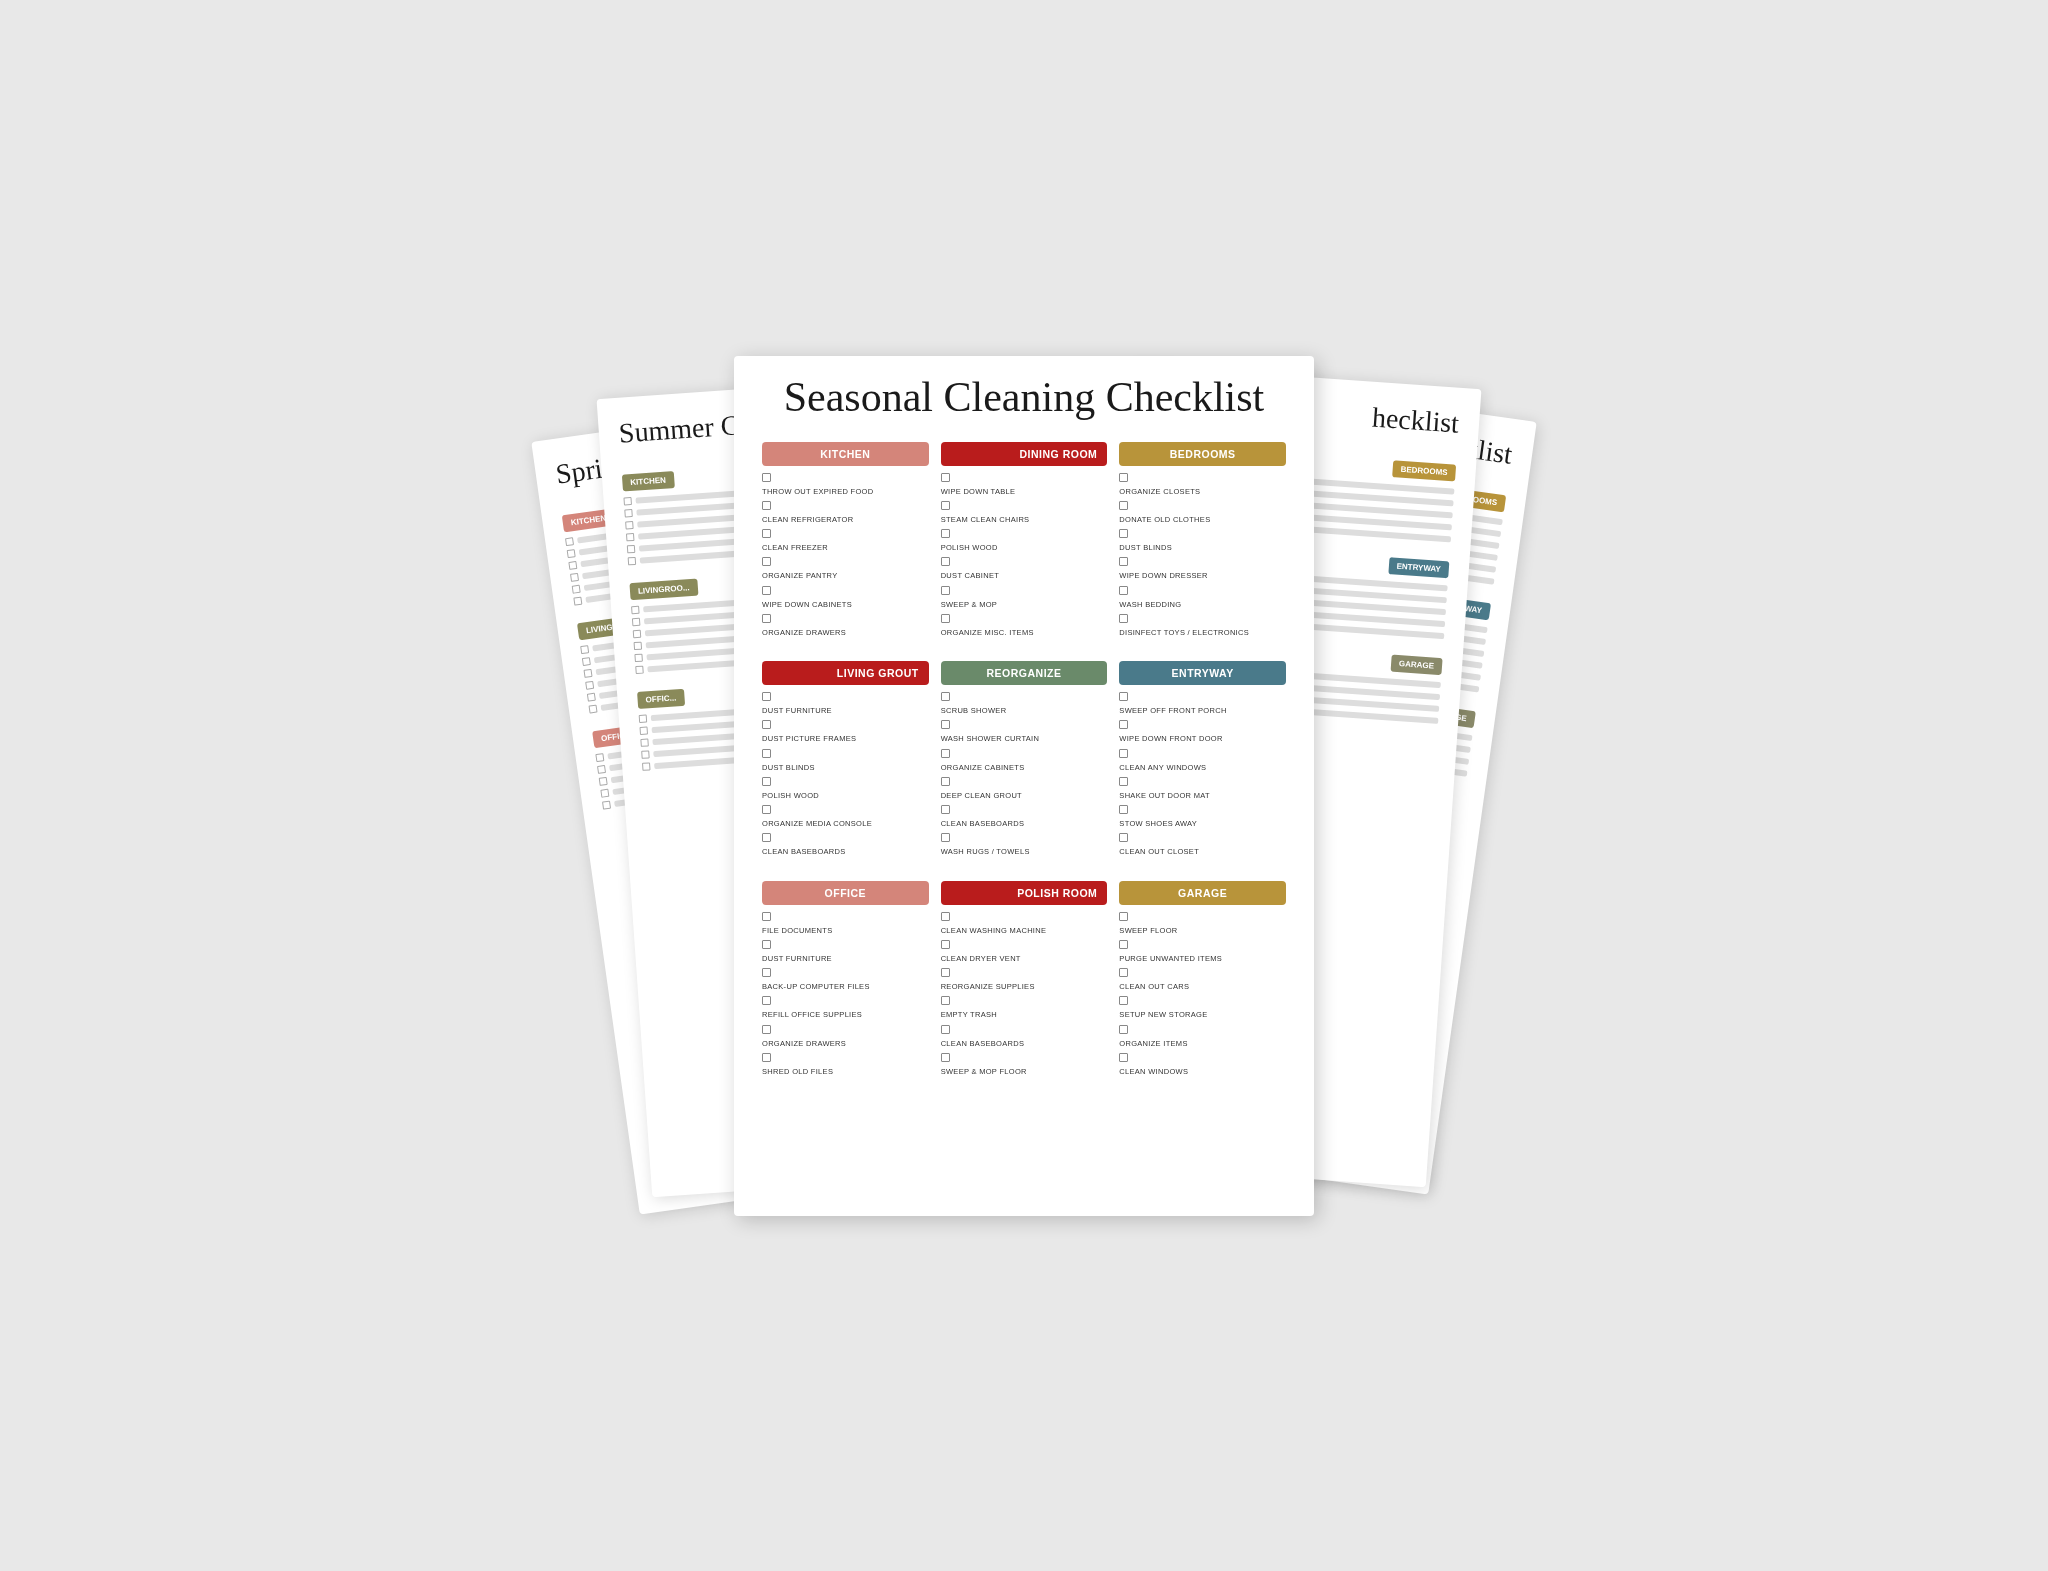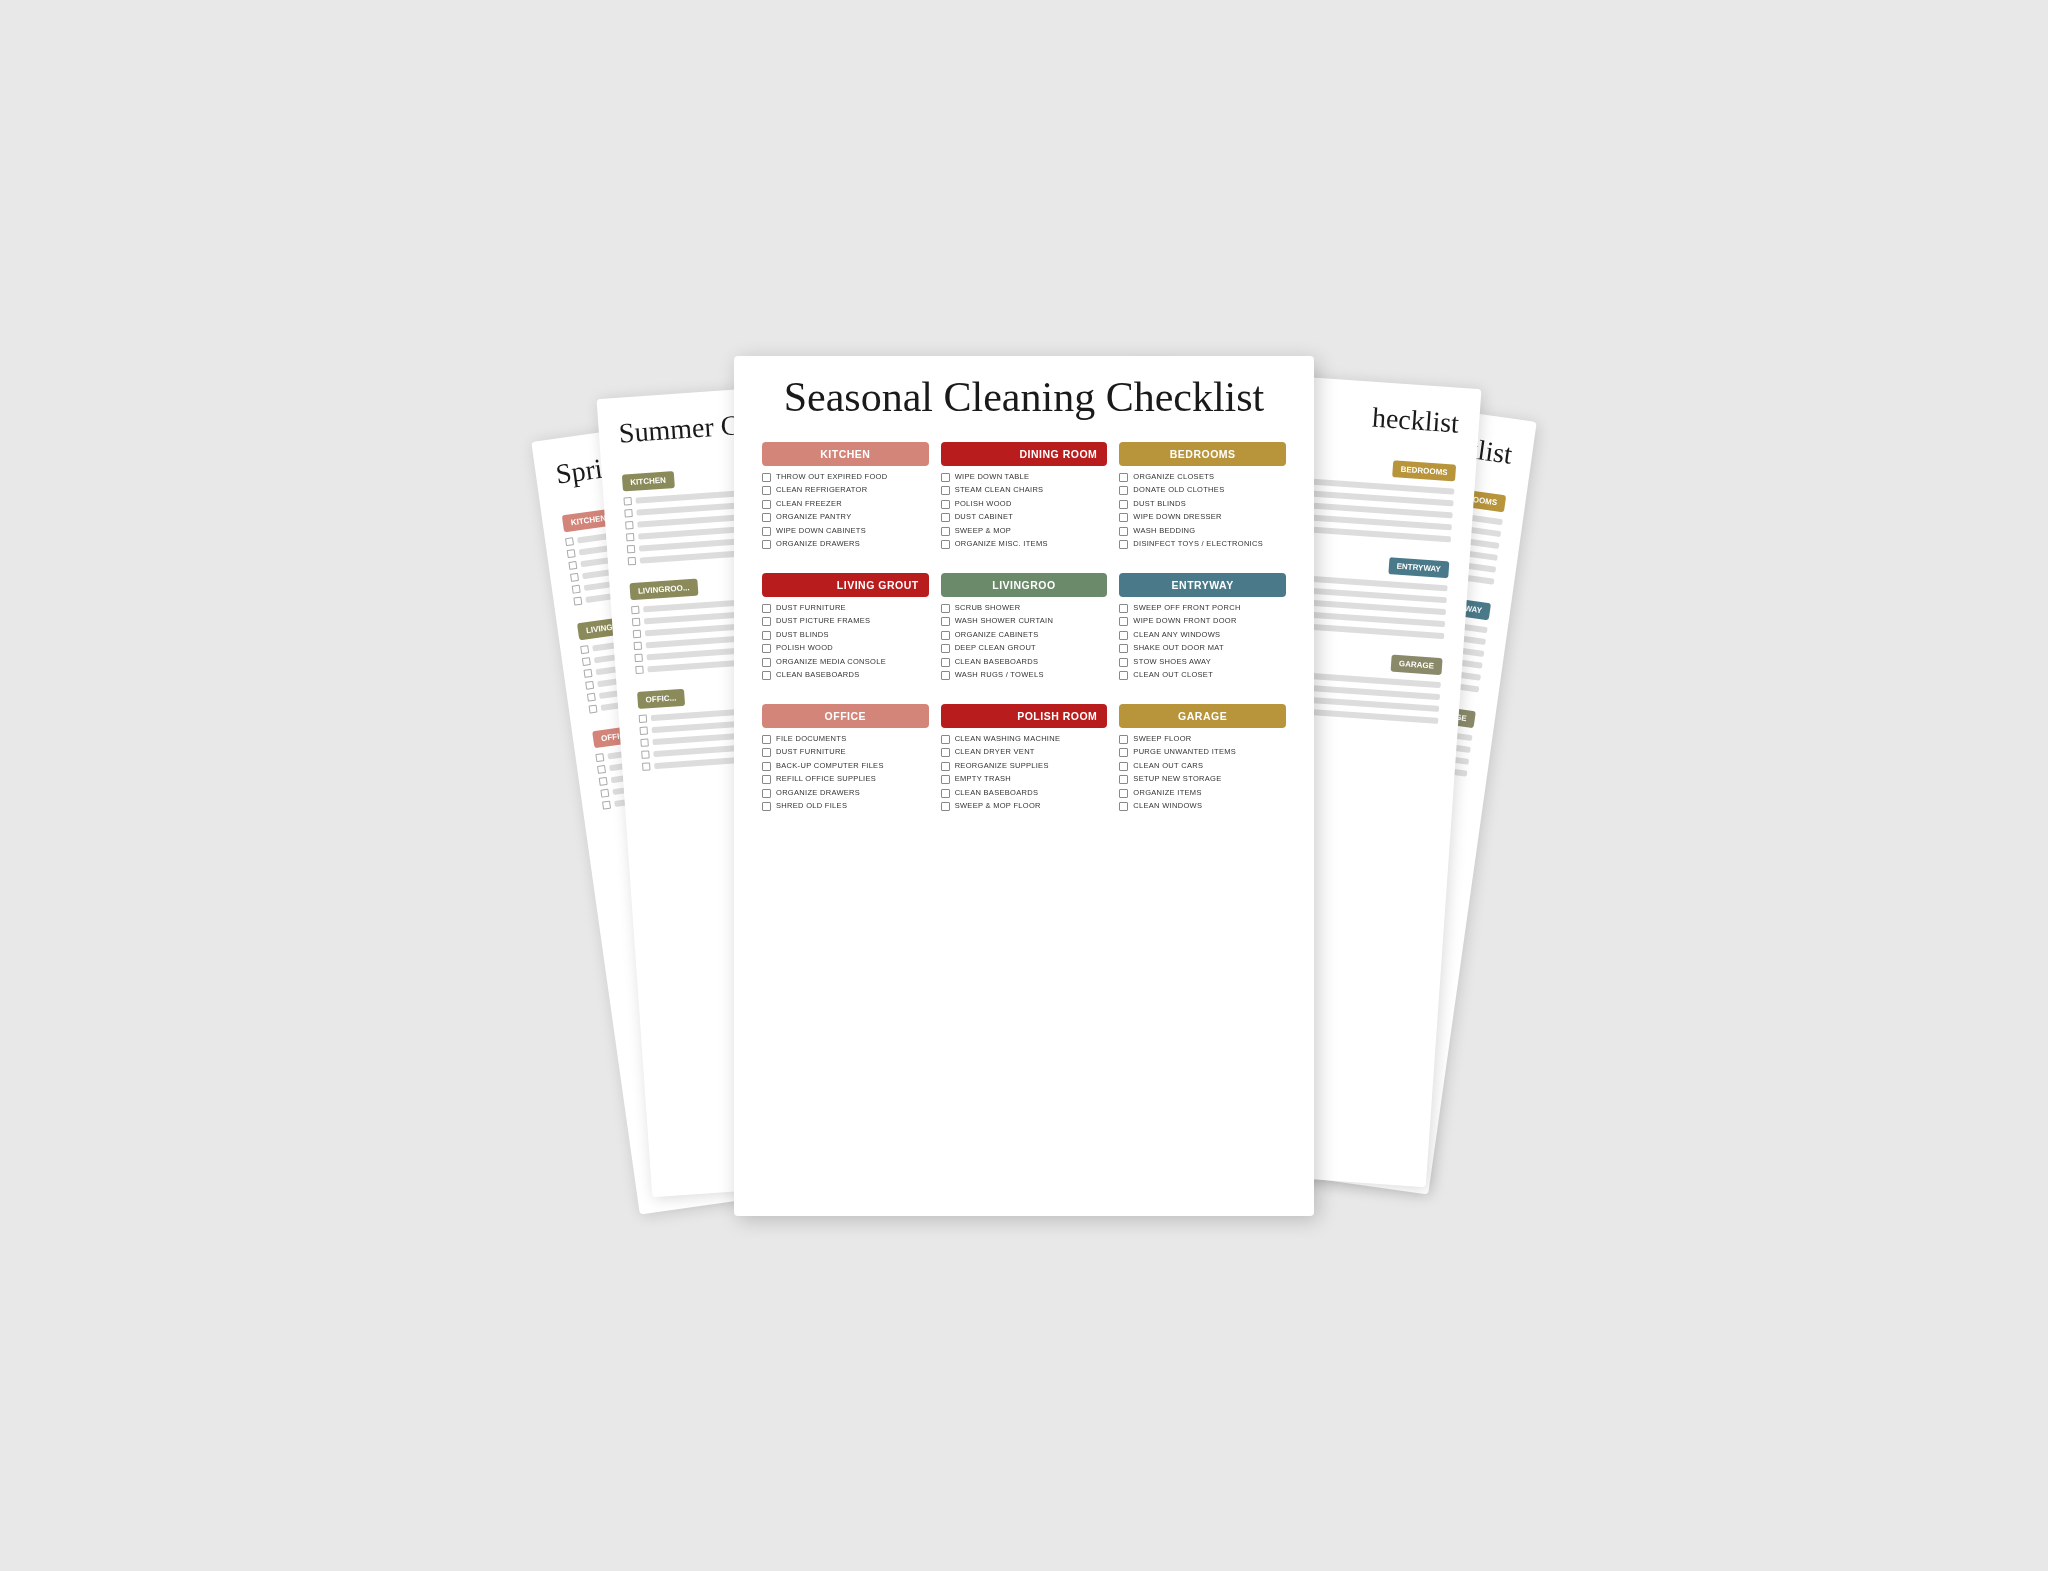--- a/index.html
+++ b/index.html
@@ -126,20 +126,21 @@
     .section-header.olive { background: #b91c1c; text-align: right; }
     .section-header.gold { background: #b8943a; }
     .section-header.sage { background: #6a8a6a; }
     .section-header.blue-teal { background: #4a7a8a; }
 
     .checklist-item {
       display: flex;
       align-items: flex-start;
       margin-bottom: 3.5px;
       gap: 5px;
+      flex-direction: column;
     }
 
     .checkbox {
       width: 9px;
       height: 9px;
       border: 1px solid #888;
       border-radius: 1px;
       flex-shrink: 0;
       margin-top: 1px;
     }
@@ -613,21 +614,21 @@
           <div class="checkbox"></div>
           <span class="item-text">ORGANIZE MEDIA CONSOLE</span>
         </div>
         <div class="checklist-item">
           <div class="checkbox"></div>
           <span class="item-text">CLEAN BASEBOARDS</span>
         </div>
       </div>
 
       <div class="section">
-        <div class="section-header sage">LIVINGROO</div>
+        <div class="section-header sage">REORGANIZE</div>
         <div class="checklist-item">
           <div class="checkbox"></div>
           <span class="item-text">SCRUB SHOWER</span>
         </div>
         <div class="checklist-item">
           <div class="checkbox"></div>
           <span class="item-text">WASH SHOWER CURTAIN</span>
         </div>
         <div class="checklist-item">
           <div class="checkbox"></div>

